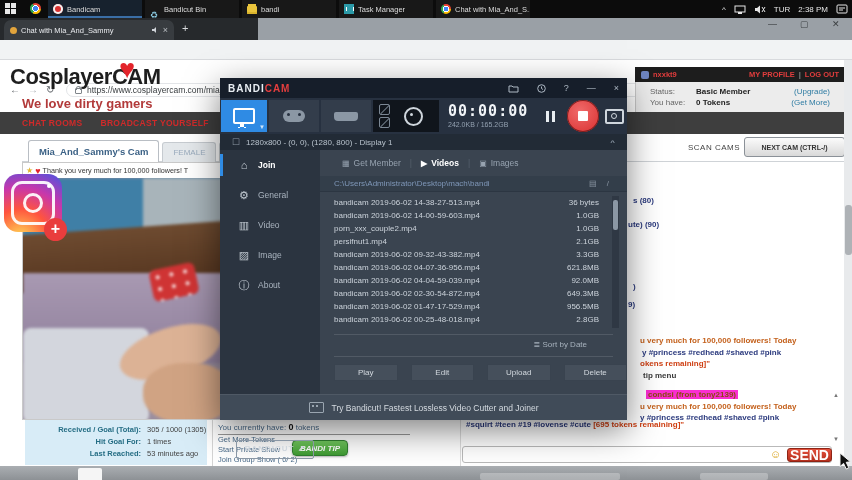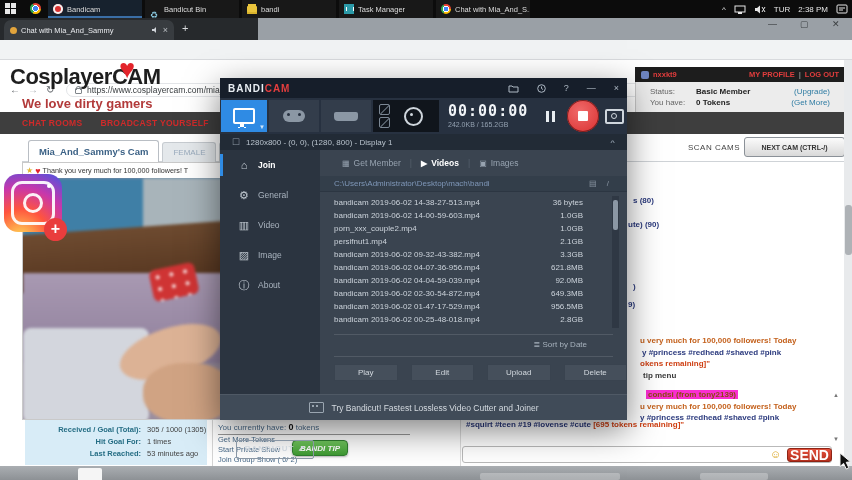--- a/index.html
+++ b/index.html
@@ -170,21 +170,21 @@
   #bandicut-box{left:16px;top:290px;width:76px;height:17px;border:1px solid #8a97a5;border-radius:2px;color:#cfd6dd;font-size:8px;font-weight:bold;letter-spacing:1px;text-align:center;line-height:16px;}
   #bc-main{left:100px;top:72px;width:307px;height:244px;background:#3a4450;}
   #bc-tabs{left:0;top:0;width:100%;height:26px;display:flex;align-items:center;gap:9px;padding-left:22px;box-sizing:border-box;font-size:8.5px;color:#97a3b0;}
   .bc-tab{display:flex;align-items:center;gap:4px;}
   .bc-tab .gl{font-size:8px;}
   .bc-tab.active{color:#fff;font-weight:bold;}
   .bc-tab-sep{color:#55606c;}
   #bc-pathrow{left:0;top:26px;width:100%;height:16px;background:#333e4a;display:flex;align-items:center;padding:0 14px;box-sizing:border-box;font-size:8px;color:#7f97b8;border-bottom:1px solid #2c3642;}
   #bc-path-icons{margin-left:auto;color:#8b97a4;font-size:8px;letter-spacing:4px;}
   #bc-files{left:0;top:46px;width:100%;}
-  .bc-file{height:13px;display:flex;align-items:center;padding:0 44px 0 14px;font-size:8px;color:#ccd3db;}
+  .bc-file{height:13px;display:flex;align-items:center;padding:0 28px 0 14px;font-size:8px;color:#ccd3db;}
   .bc-file .fname{flex:1;white-space:nowrap;overflow:hidden;}
   .bc-file .fsize{margin-left:8px;}
   #bc-list-scroll{left:292px;top:46px;width:7px;height:132px;background:#2f3844;}
   #bc-list-thumb{left:293px;top:50px;width:5px;height:30px;background:#8b97a4;border-radius:2px;}
   .bc-sep{left:14px;width:279px;height:1px;background:rgba(255,255,255,.12);}
   #bc-sortrow{left:0;top:190px;width:100%;text-align:right;padding-right:40px;box-sizing:border-box;font-size:8px;color:#a7b2bd;}
   #bc-buttons{left:0;top:214px;width:100%;display:flex;gap:13px;padding-left:14px;box-sizing:border-box;}
   .bc-btn{width:64px;height:17px;background:#454f5b;border:1px solid #39434f;color:#d3d9df;font-size:8px;text-align:center;line-height:16px;box-sizing:border-box;}
   #bc-footer{left:0;top:316px;width:100%;height:26px;background:#404b58;border-top:1px solid rgba(255,255,255,.08);display:flex;align-items:center;justify-content:center;gap:8px;color:#d4dae0;font-size:8.5px;box-sizing:border-box;}
   .film-ic{width:13px;height:9px;border:1px solid #9aa5b0;border-radius:1px;position:relative;}

